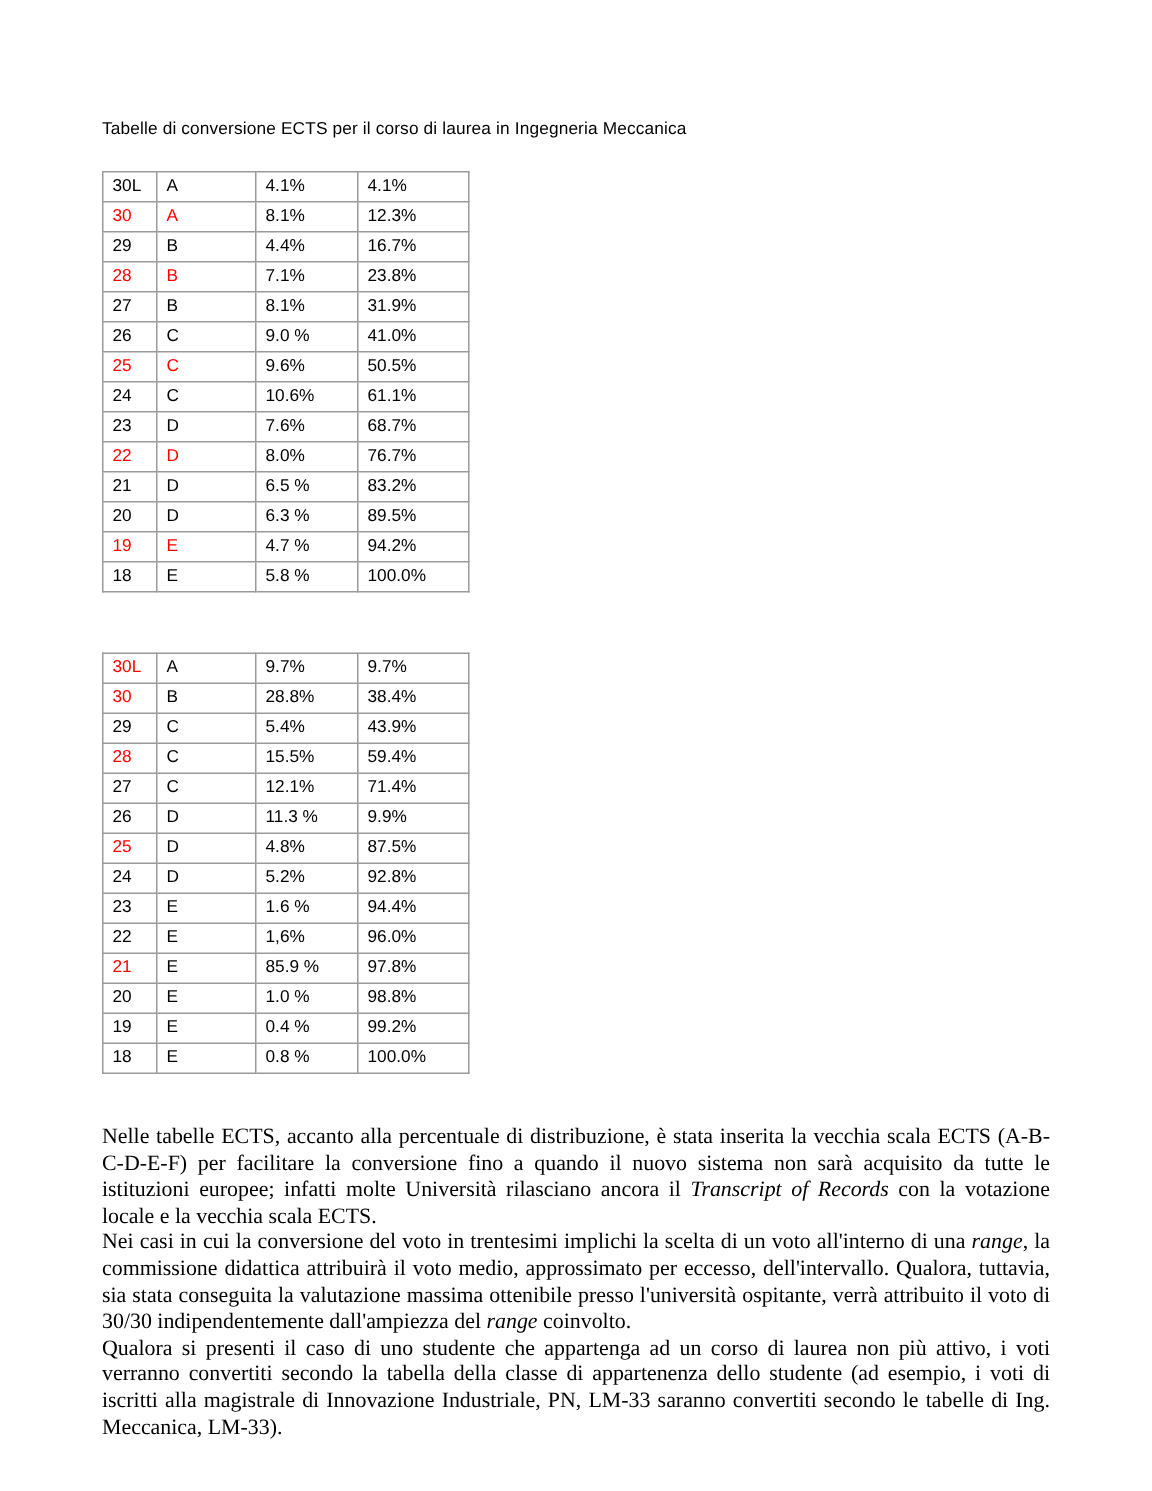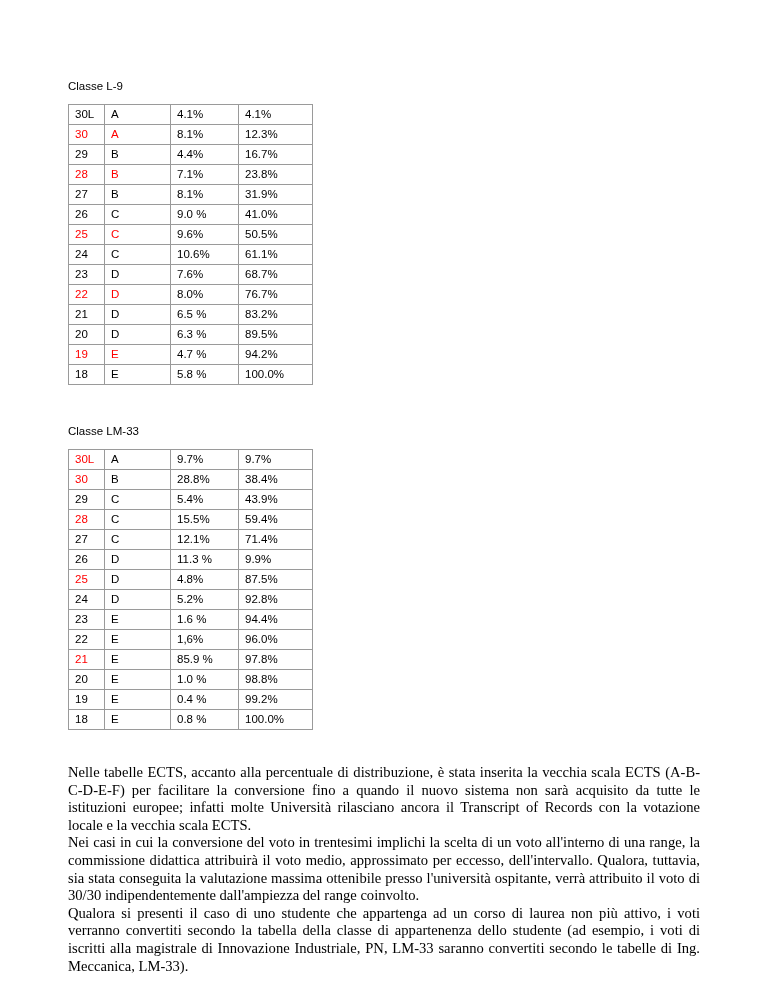--- a/index.html
+++ b/index.html
@@ -55,29 +55,29 @@
   .paragraphs {
     margin-top: 34px;
     font-family: "Liberation Serif", serif;
     font-size: 14.6px;
     line-height: 17.6px;
     text-align: justify;
   }
   .paragraphs p {
     margin: 0;
   }
-  .paragraphs .it { }
+  .paragraphs .it { font-style: italic; }
 </style>
 </head>
 <body>
 
 <div class="page">
 
-
-  <div class="class-label">Classe L-9</div>
+  <div class="doc-title">Tabelle di conversione ECTS per il corso di laurea in Ingegneria Meccanica</div>
+
   <table class="ects">
     <colgroup>
       <col class="col-grade">
         <col class="col-letter">
         <col class="col-pct">
         <col class="col-cum">
     </colgroup>
     <tbody>
         <tr>
           <td>30L</td>
@@ -161,21 +161,20 @@
           <td>18</td>
           <td>E</td>
           <td>5.8 %</td>
           <td>100.0%</td>
         </tr>
       </tbody>
   </table>
 
   <div class="gap-1"></div>
 
-  <div class="class-label">Classe LM-33</div>
   <table class="ects">
     <colgroup>
       <col class="col-grade">
         <col class="col-letter">
         <col class="col-pct">
         <col class="col-cum">
     </colgroup>
     <tbody>
         <tr>
           <td class="red">30L</td>

